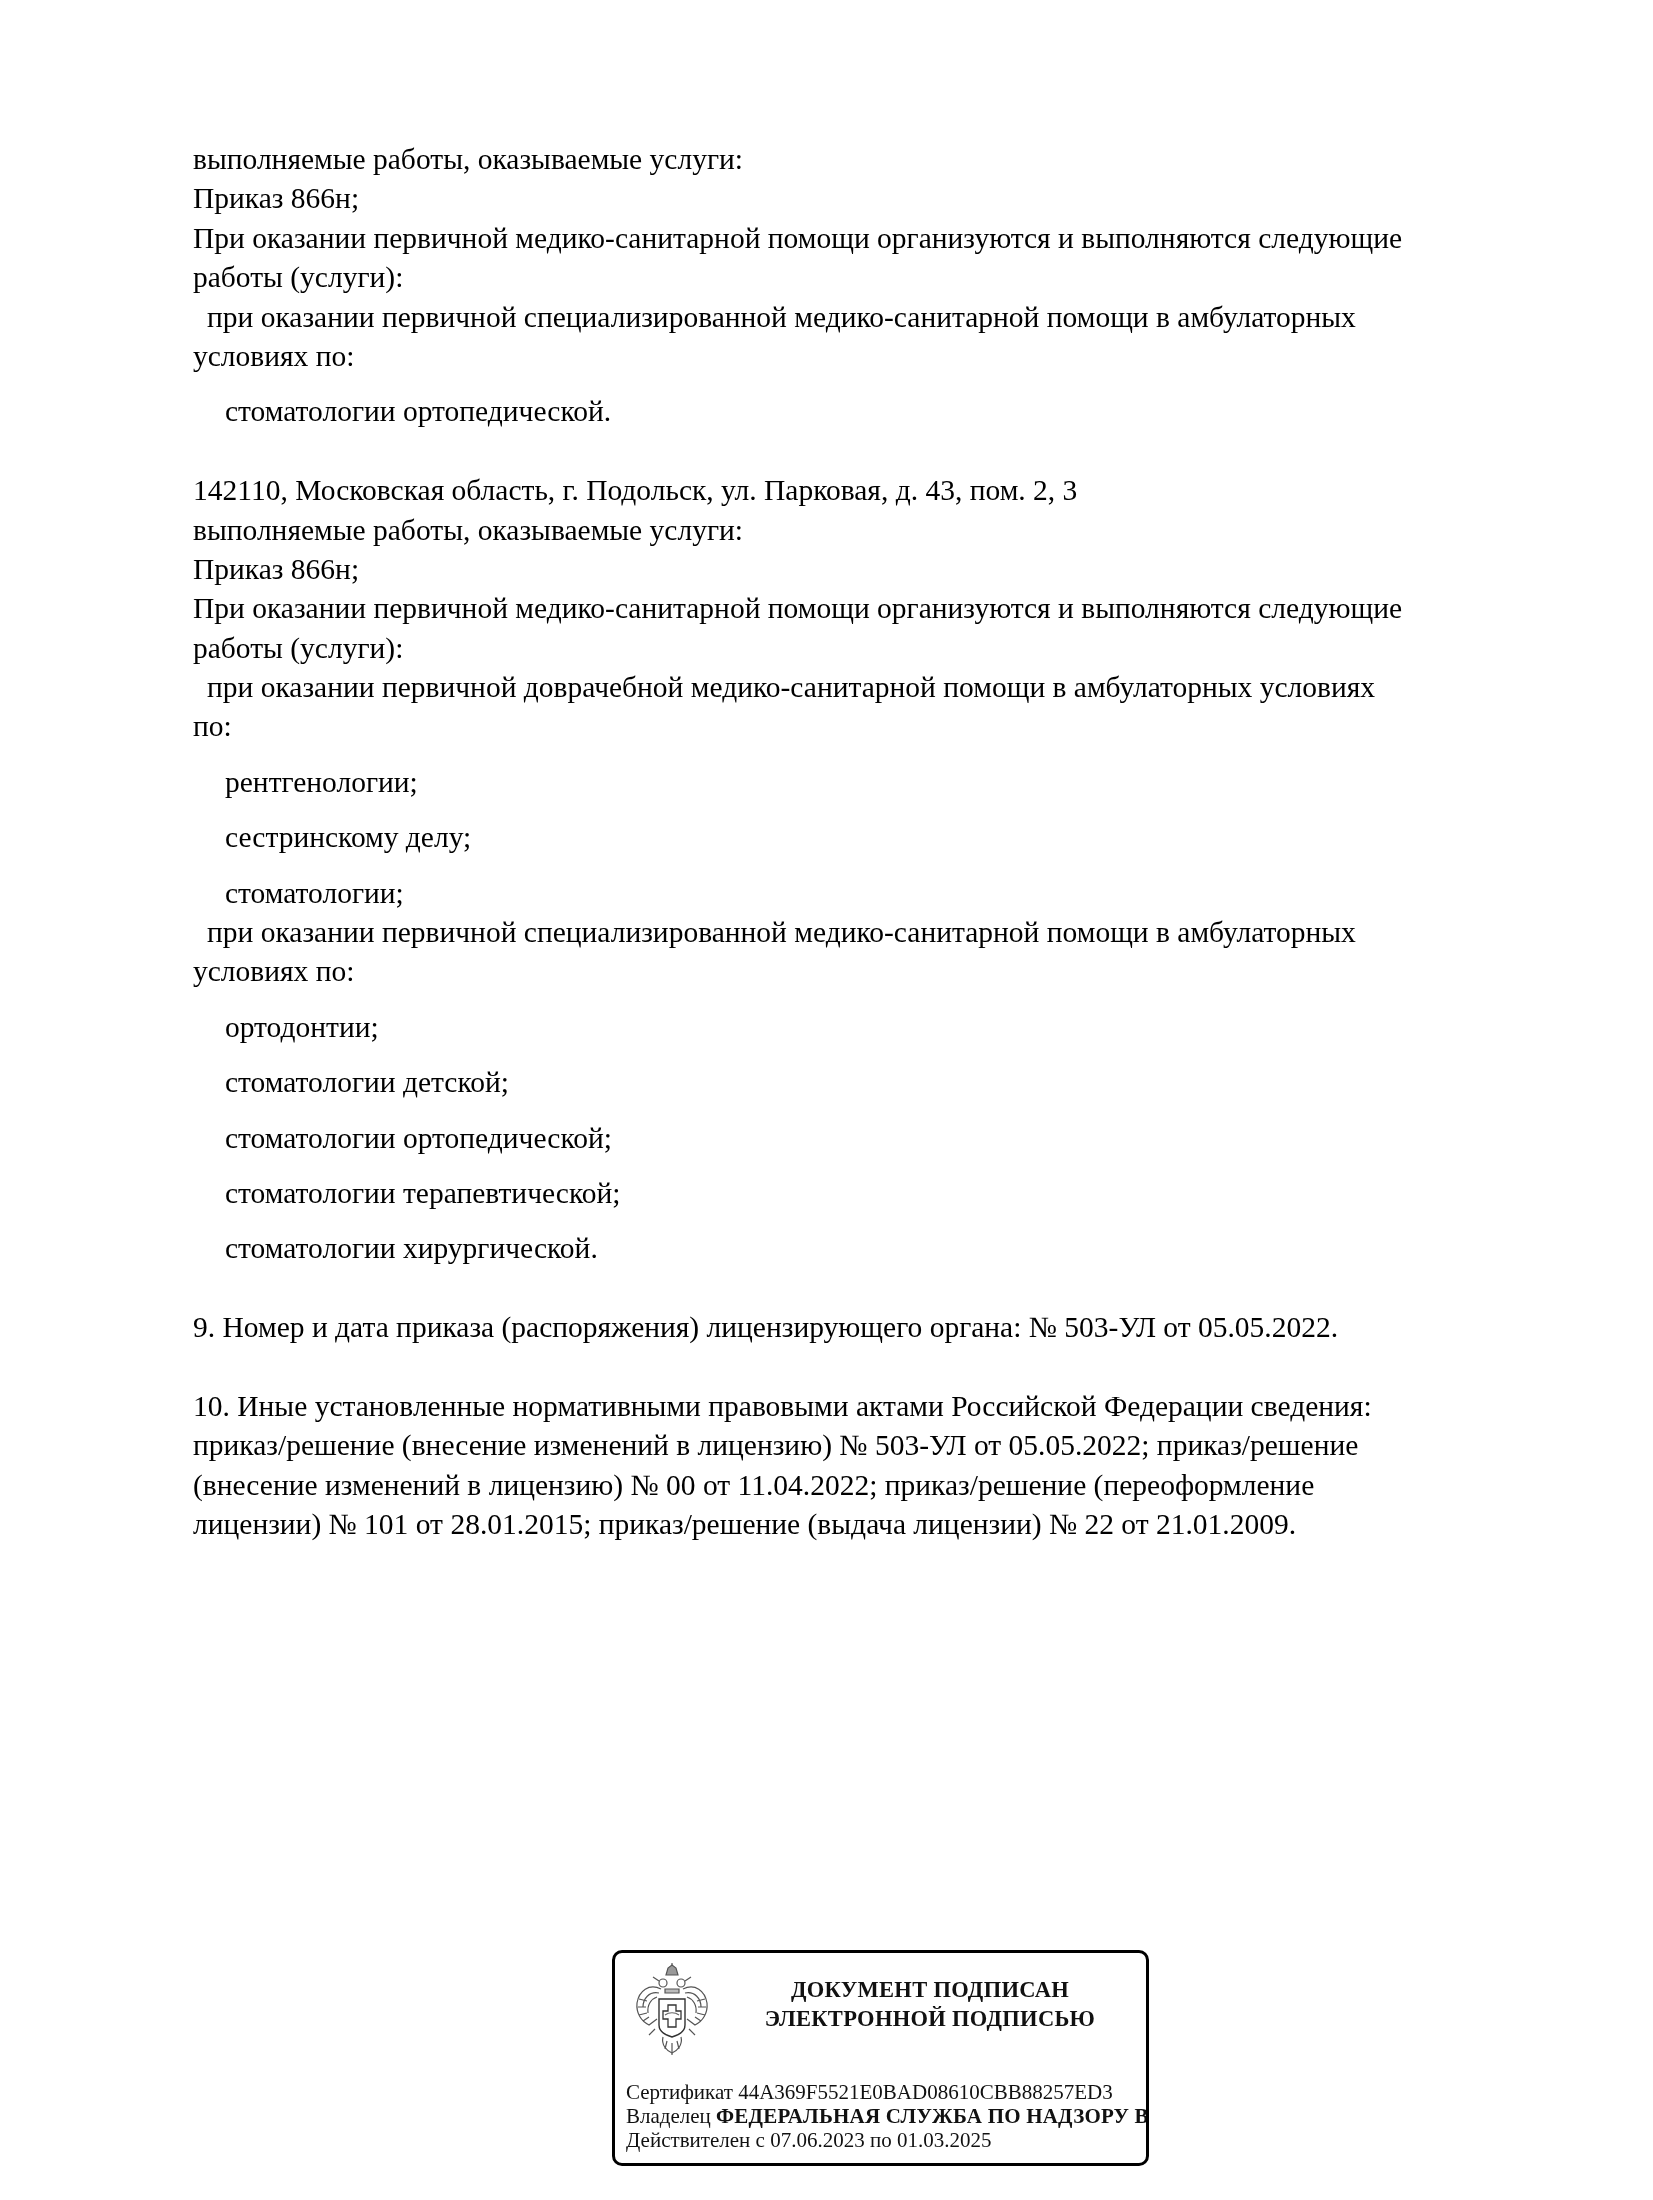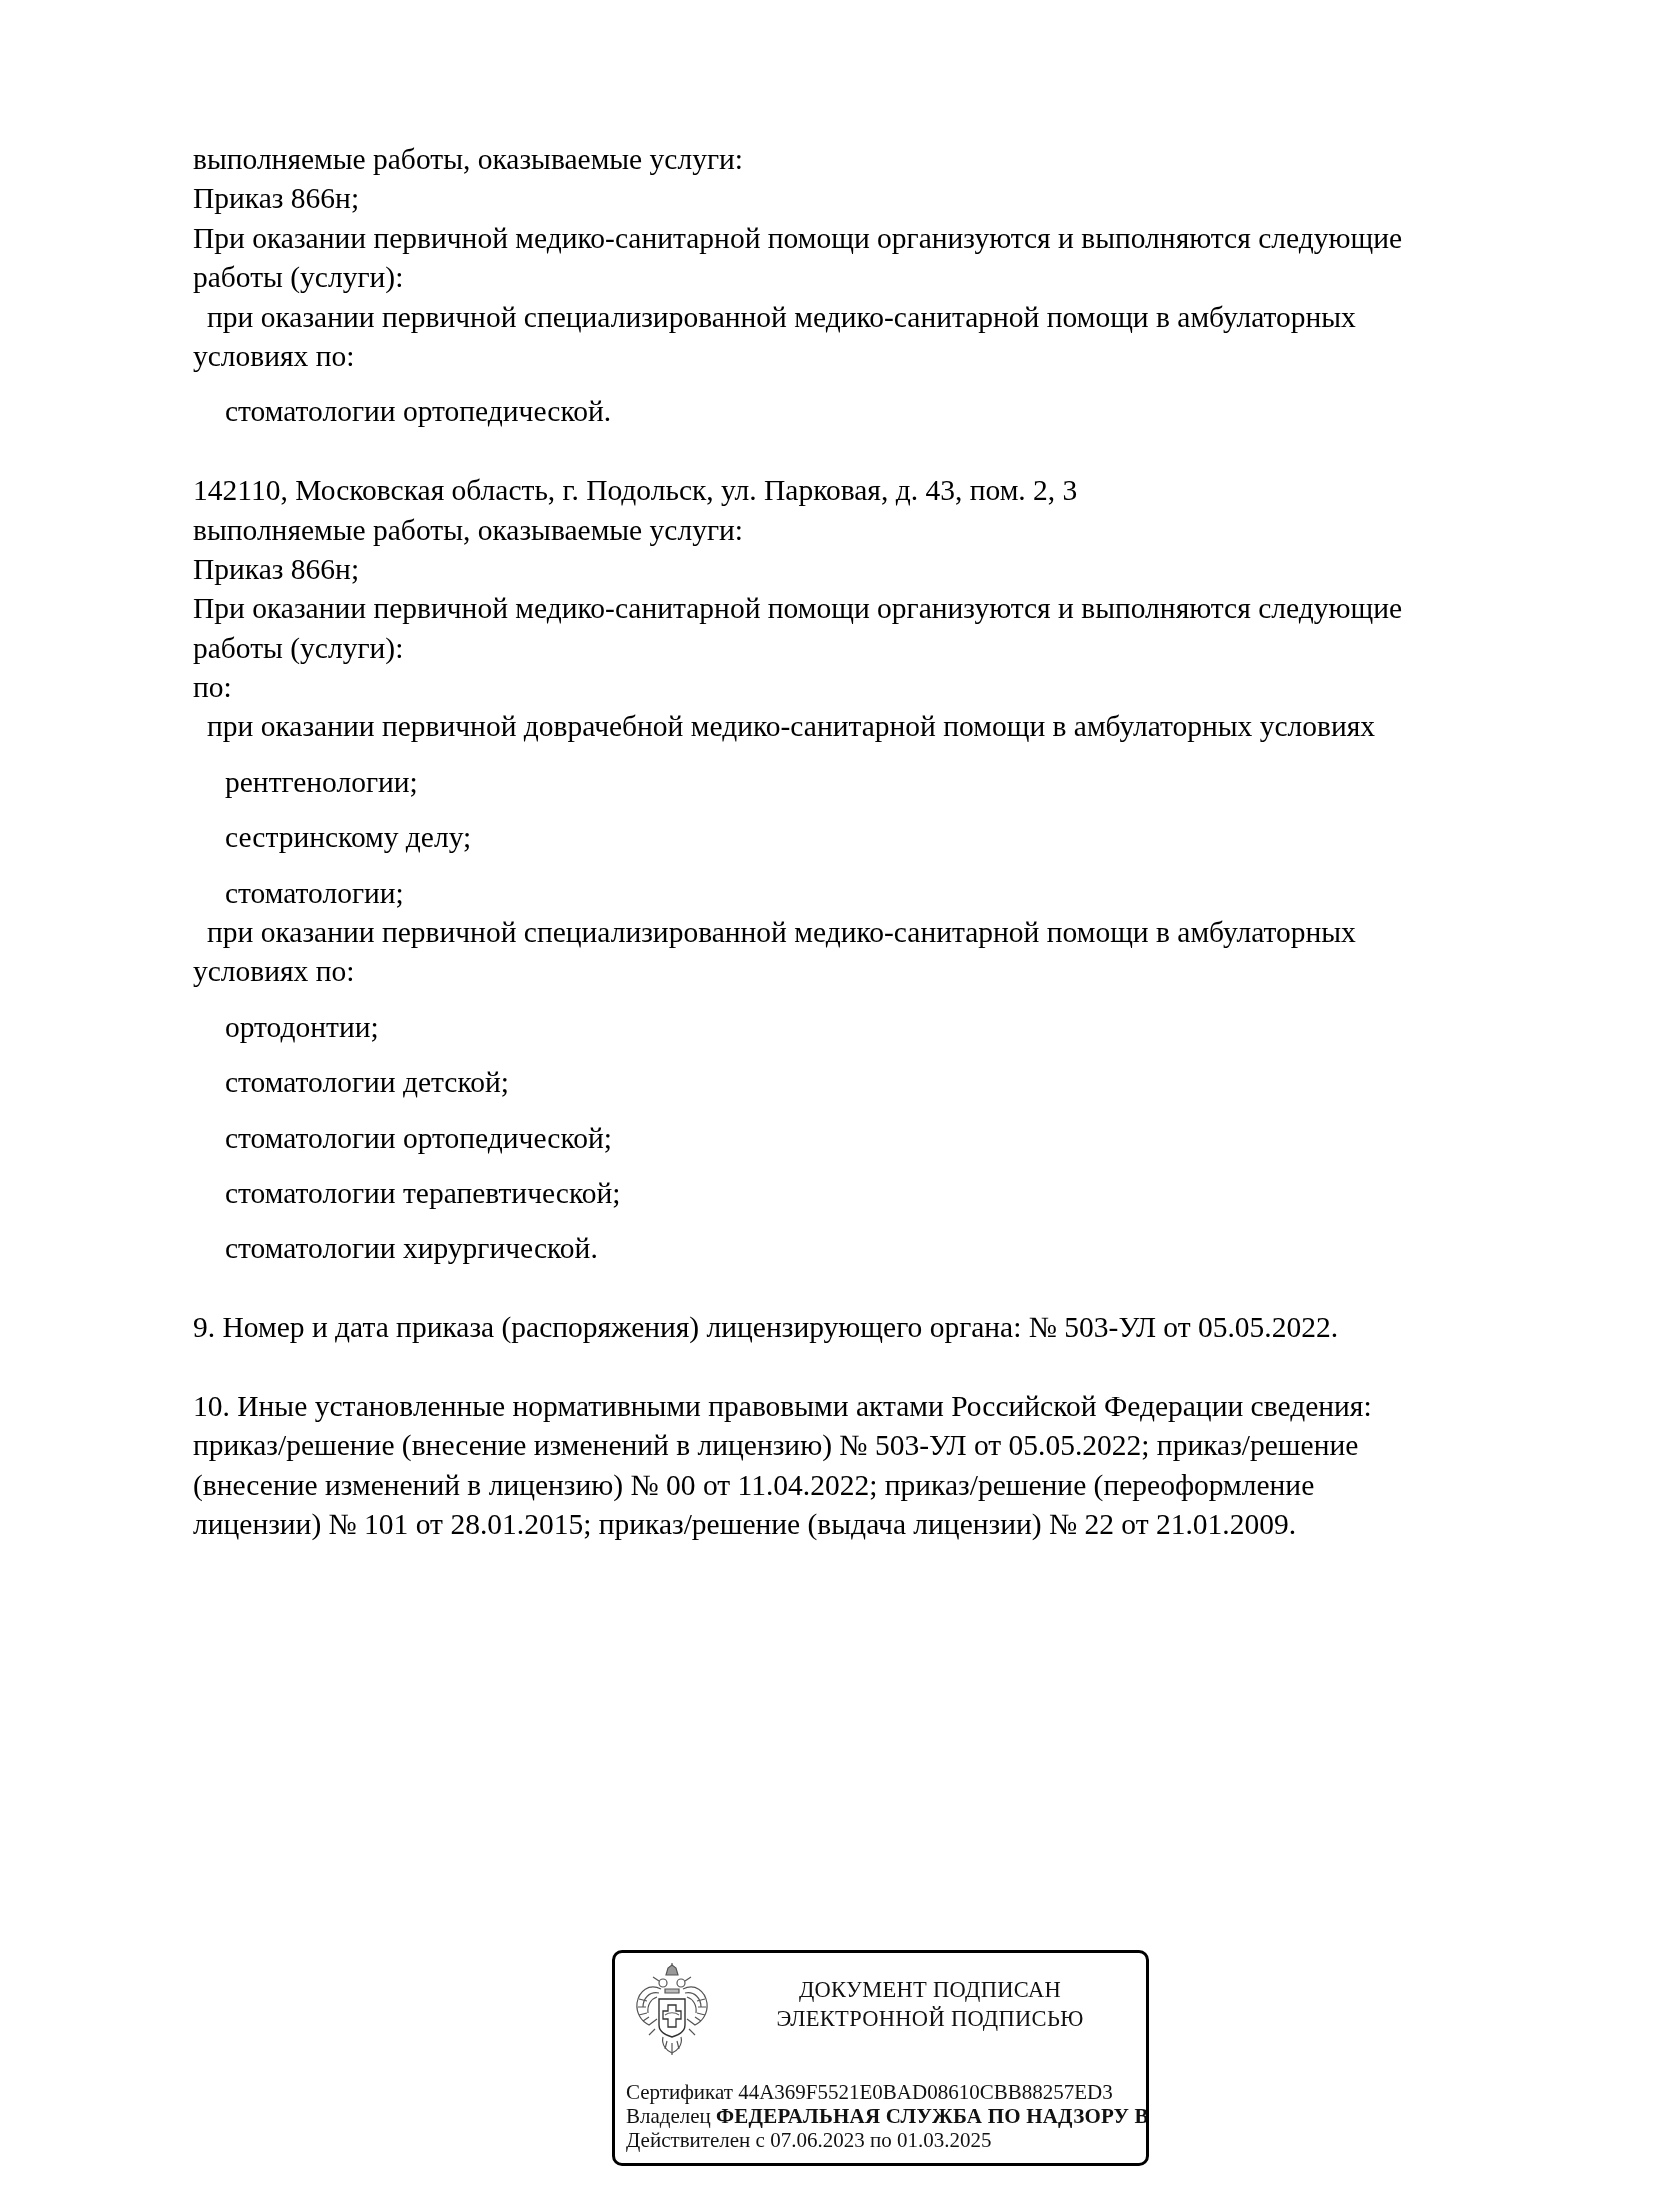--- a/index.html
+++ b/index.html
@@ -55,20 +55,21 @@
     }
     .stamp .title {
       position: absolute;
       left: 115px;
       top: 22px;
       width: 400px;
       text-align: center;
       font-size: 22.5px;
       line-height: 29px;
       letter-spacing: 0.3px;
+      font-weight: bold;
     }
     .stamp .meta {
       position: absolute;
       left: 11px;
       top: 127px;
       width: 600px;
       font-size: 21px;
       line-height: 24px;
       white-space: nowrap;
     }
@@ -94,22 +95,22 @@
 
   <span class="gap"></span>
 
   <div>
     <span class="line">142110, Московская область, г. Подольск, ул. Парковая, д. 43, пом. 2, 3</span>
     <span class="line">выполняемые работы, оказываемые услуги:</span>
     <span class="line">Приказ 866н;</span>
     <span class="line">При оказании первичной медико-санитарной помощи организуются и выполняются следующие</span>
     <span class="line">работы (услуги):</span>
 
+    <span class="line ind1">при оказании первичной доврачебной медико-санитарной помощи в амбулаторных условиях</span>
     <span class="line">по:</span>
-    <span class="line ind1">при оказании первичной доврачебной медико-санитарной помощи в амбулаторных условиях</span>
     <span class="line ind2">рентгенологии;</span>
     <span class="line ind2">сестринскому делу;</span>
     <span class="line ind2">стоматологии;</span>
 
     <span class="line ind1">при оказании первичной специализированной медико-санитарной помощи в амбулаторных</span>
     <span class="line">условиях по:</span>
     <span class="line ind2">ортодонтии;</span>
     <span class="line ind2">стоматологии детской;</span>
     <span class="line ind2">стоматологии ортопедической;</span>
     <span class="line ind2">стоматологии терапевтической;</span>

